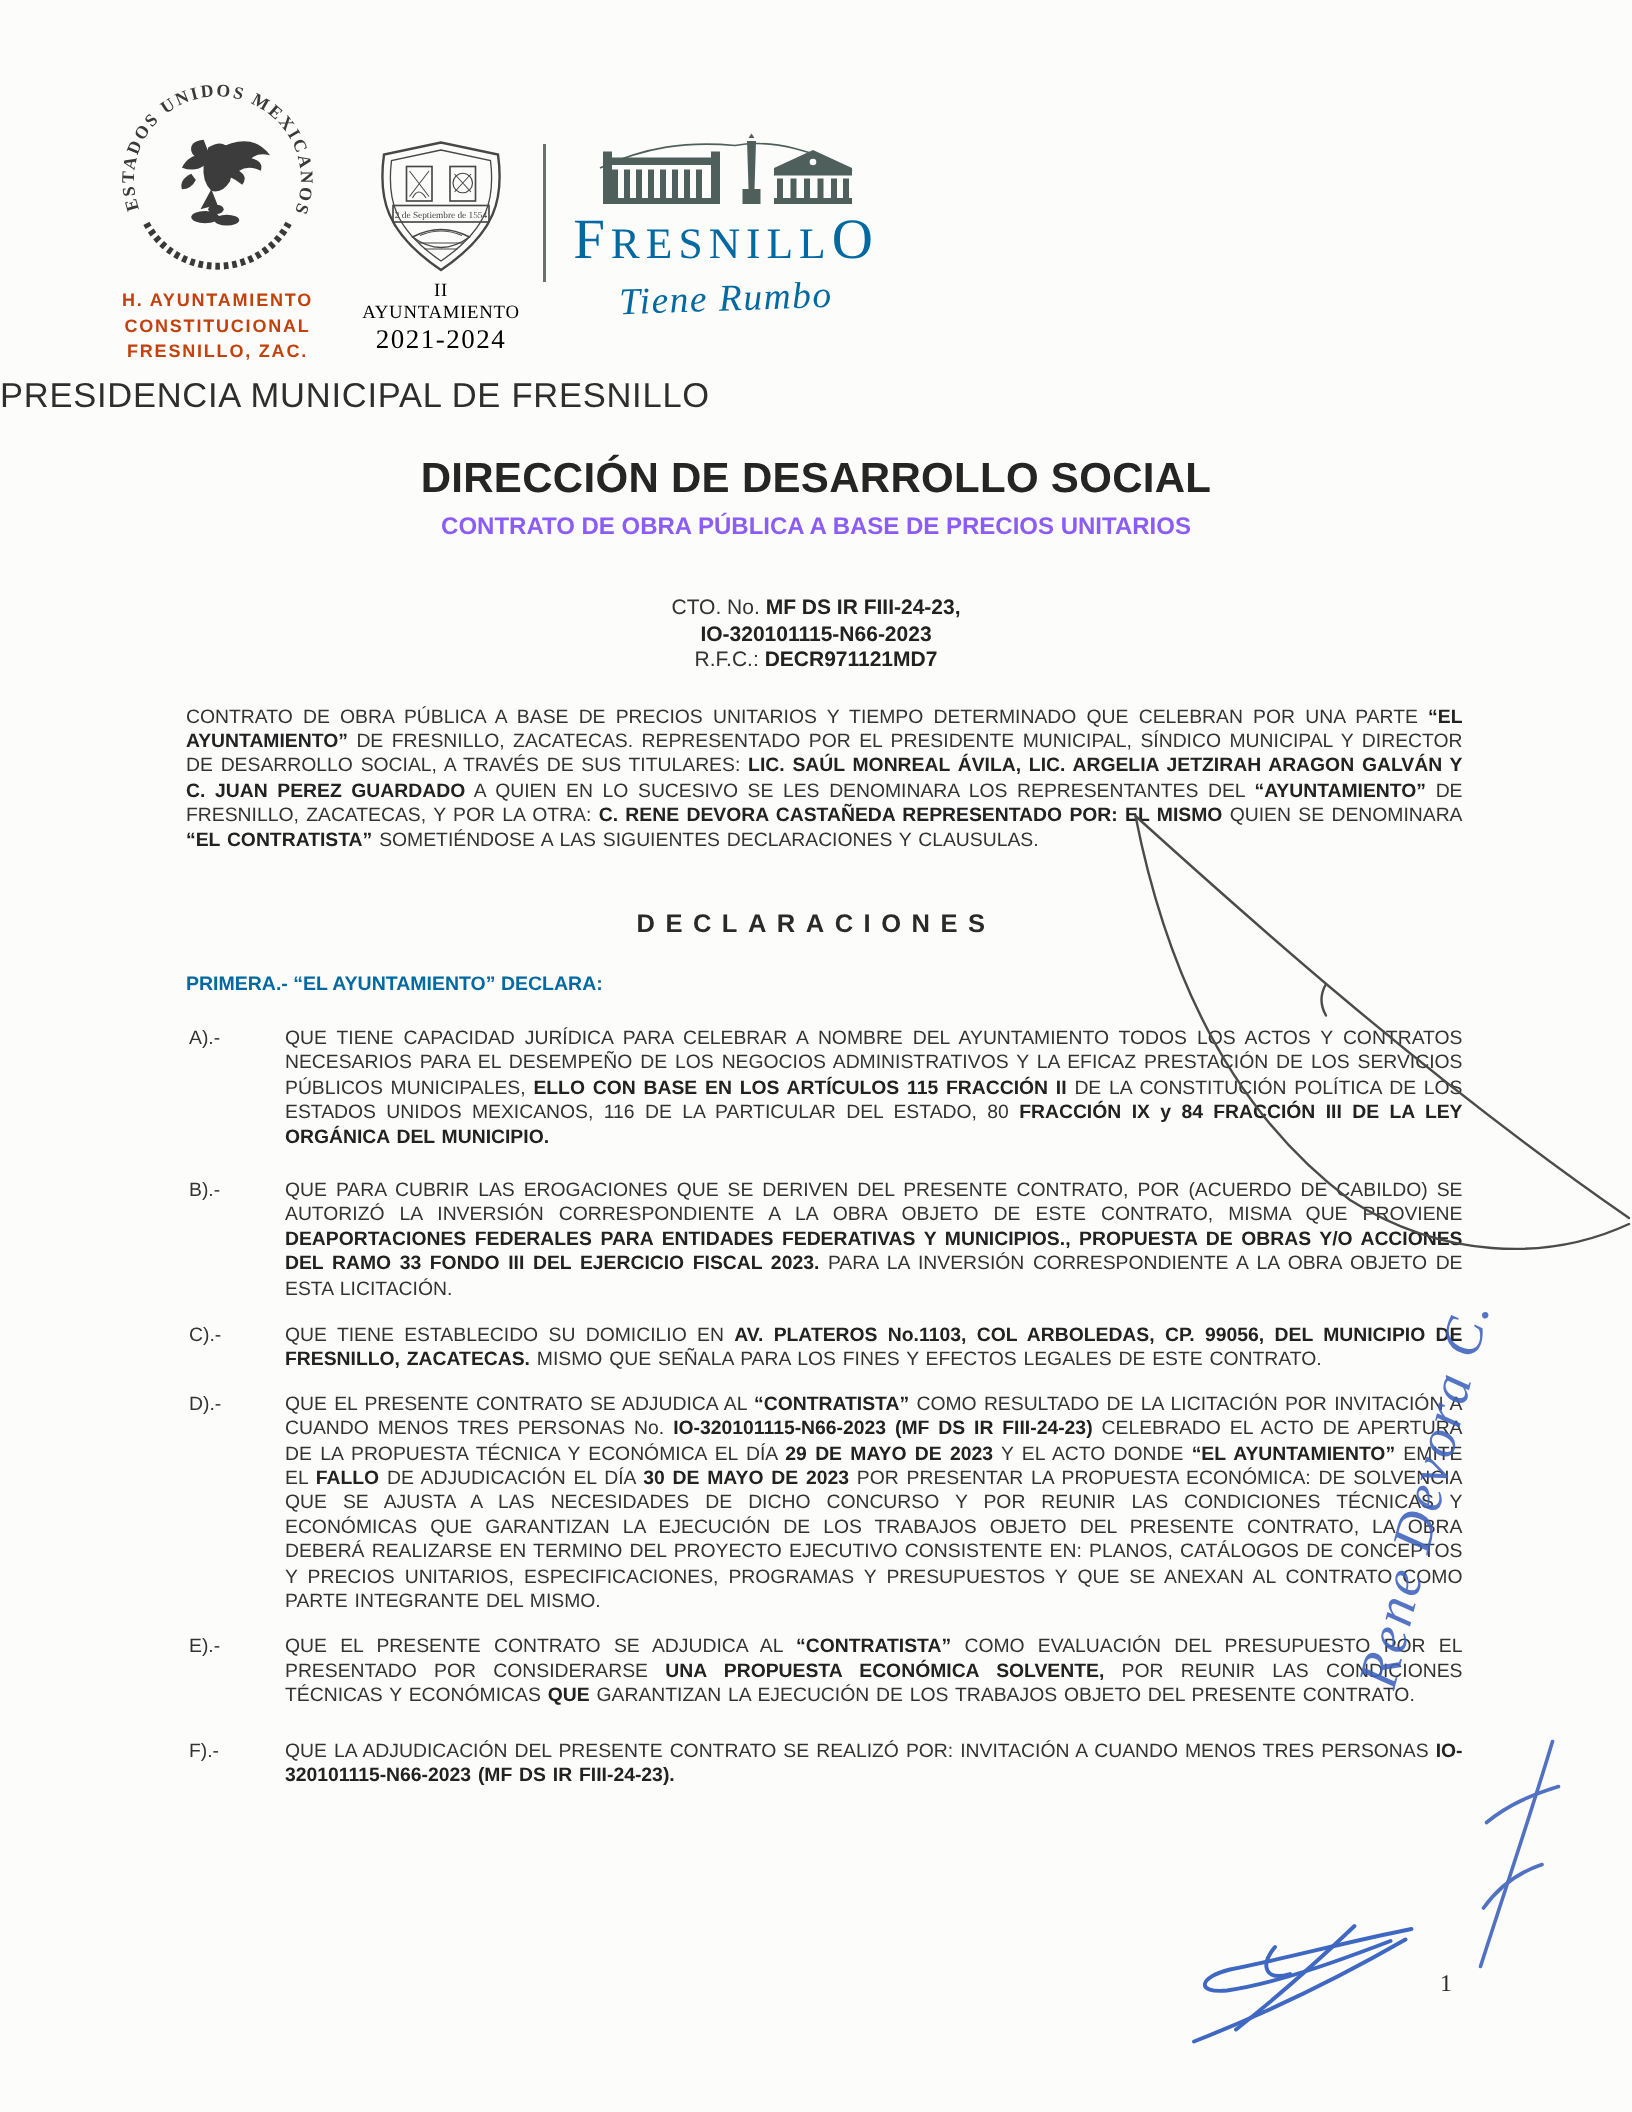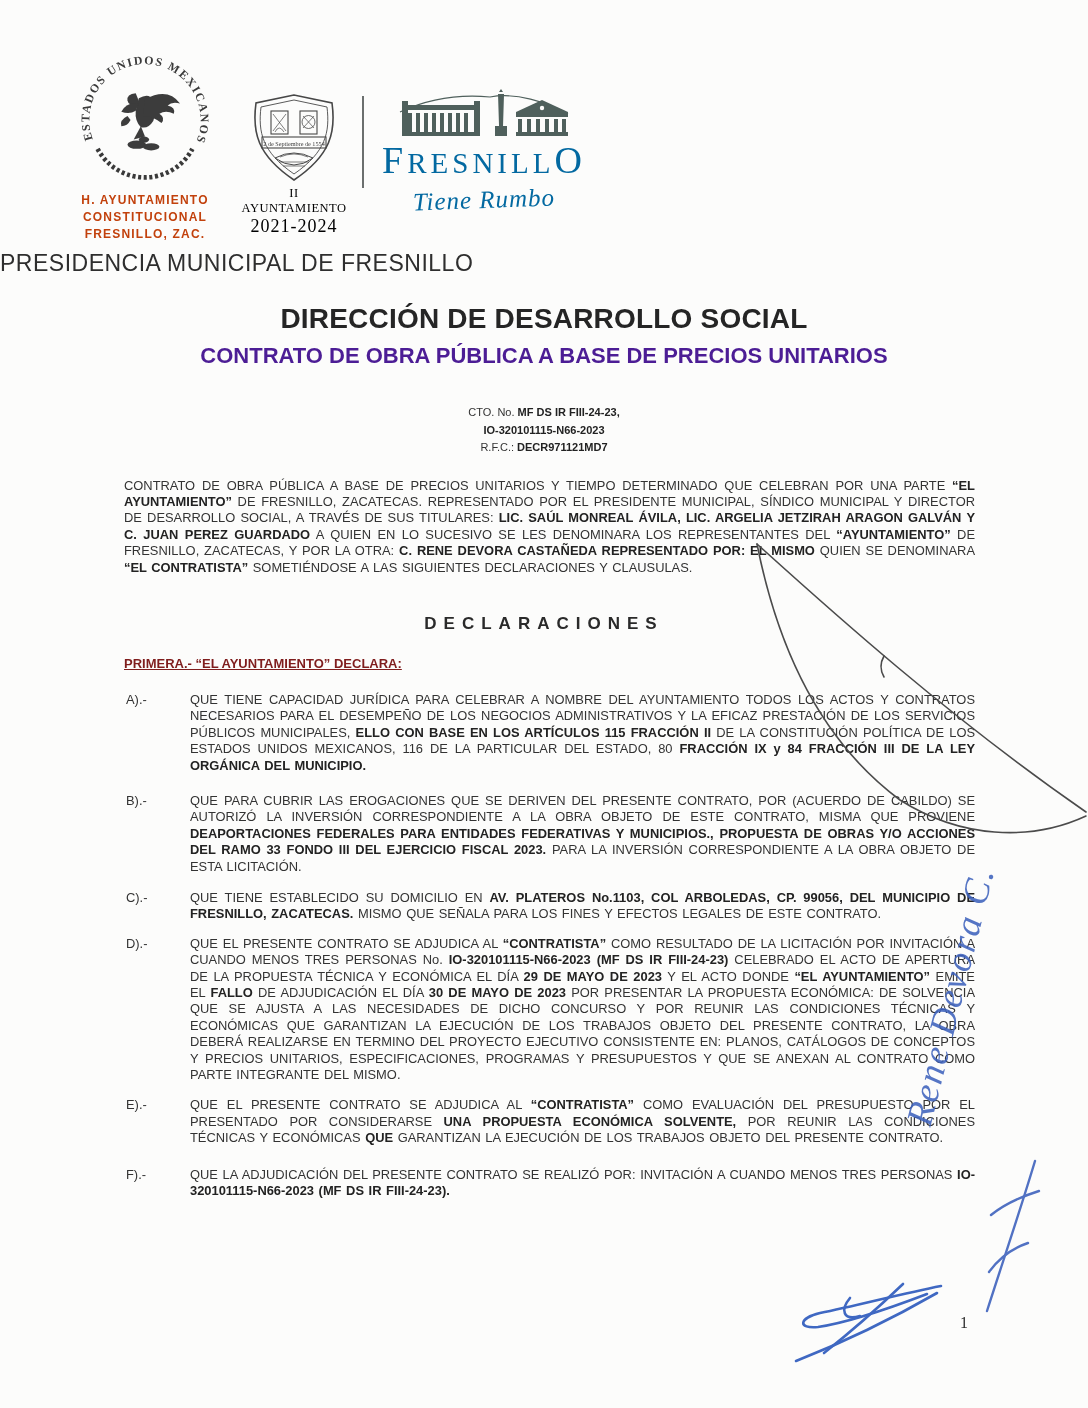--- a/index.html
+++ b/index.html
@@ -26,29 +26,29 @@
   .brand svg { display:block; margin:0 auto; }
   .brand-name { font-family:"Liberation Serif", serif; letter-spacing:4px; line-height:36px; white-space:nowrap; }
   .brand-name .cap { font-size:38px; }
   .brand-name .mid { font-size:29px; }
   .brand-tagline { font-family:"Liberation Serif", serif; font-style:italic; font-size:25px; letter-spacing:1px; transform:rotate(-2deg); margin-top:0px; }
 
   
   .doc { position:absolute; left:0; right:0; top:250px; }
   .t1 { text-align:left; font-size:23px; font-weight:normal; letter-spacing:0.5px; color:#2e2e2e; margin-bottom:26px; }
   .t2 { text-align:center; font-size:28px; font-weight:bold; letter-spacing:0.2px; color:#252525; margin-bottom:8px; }
-  .t3 { text-align:center; font-size:22px; font-weight:bold; color:#4c1d95; margin-bottom:35px; }
-  .ref { text-align:center; font-size:11px; line-height:17.5px; color:#333; margin-bottom:21px; }
+  .t3 { text-align:center; font-size:16px; font-weight:bold; color:#8b5cf6; margin-bottom:35px; }
+  .ref { text-align:center; font-size:14px; line-height:17.5px; color:#333; margin-bottom:21px; }
   .ref b { color:#222; }
 
   .intro { margin:0 113px 0 124px; font-size:12.9px; line-height:16.4px; text-align:justify; margin-bottom:38px; word-spacing:1px; }
   .b { font-weight:bold; color:#222; }
 
   .decl-title { text-align:center; font-size:17px; font-weight:bold; letter-spacing:7px; color:#2a2a2a; margin-bottom:22px; }
-  .primera { margin-left:124px; font-size:13px; font-weight:bold; color:#7f1d1d; margin-bottom:21px;text-decoration:underline; }
+  .primera { margin-left:124px; font-size:13px; font-weight:bold; color:#0369a1; margin-bottom:21px; }
 
   .clause { display:flex; margin:0 113px 0 126px; font-size:12.9px; line-height:16.4px; word-spacing:1px; }
   .clause .label { width:64px; flex-shrink:0; }
   .clause .text { flex:1; text-align:justify; }
   .mb-a{margin-bottom:19px}.mb-b{margin-bottom:15px}.mb-c{margin-bottom:13px}
   .mb-d{margin-bottom:14px}.mb-e{margin-bottom:20px}
 
   .pagenum { position:absolute; left:960px; top:1314px; font-family:"Liberation Serif", serif; font-size:16px; color:#2d2d2d; }
 
   

